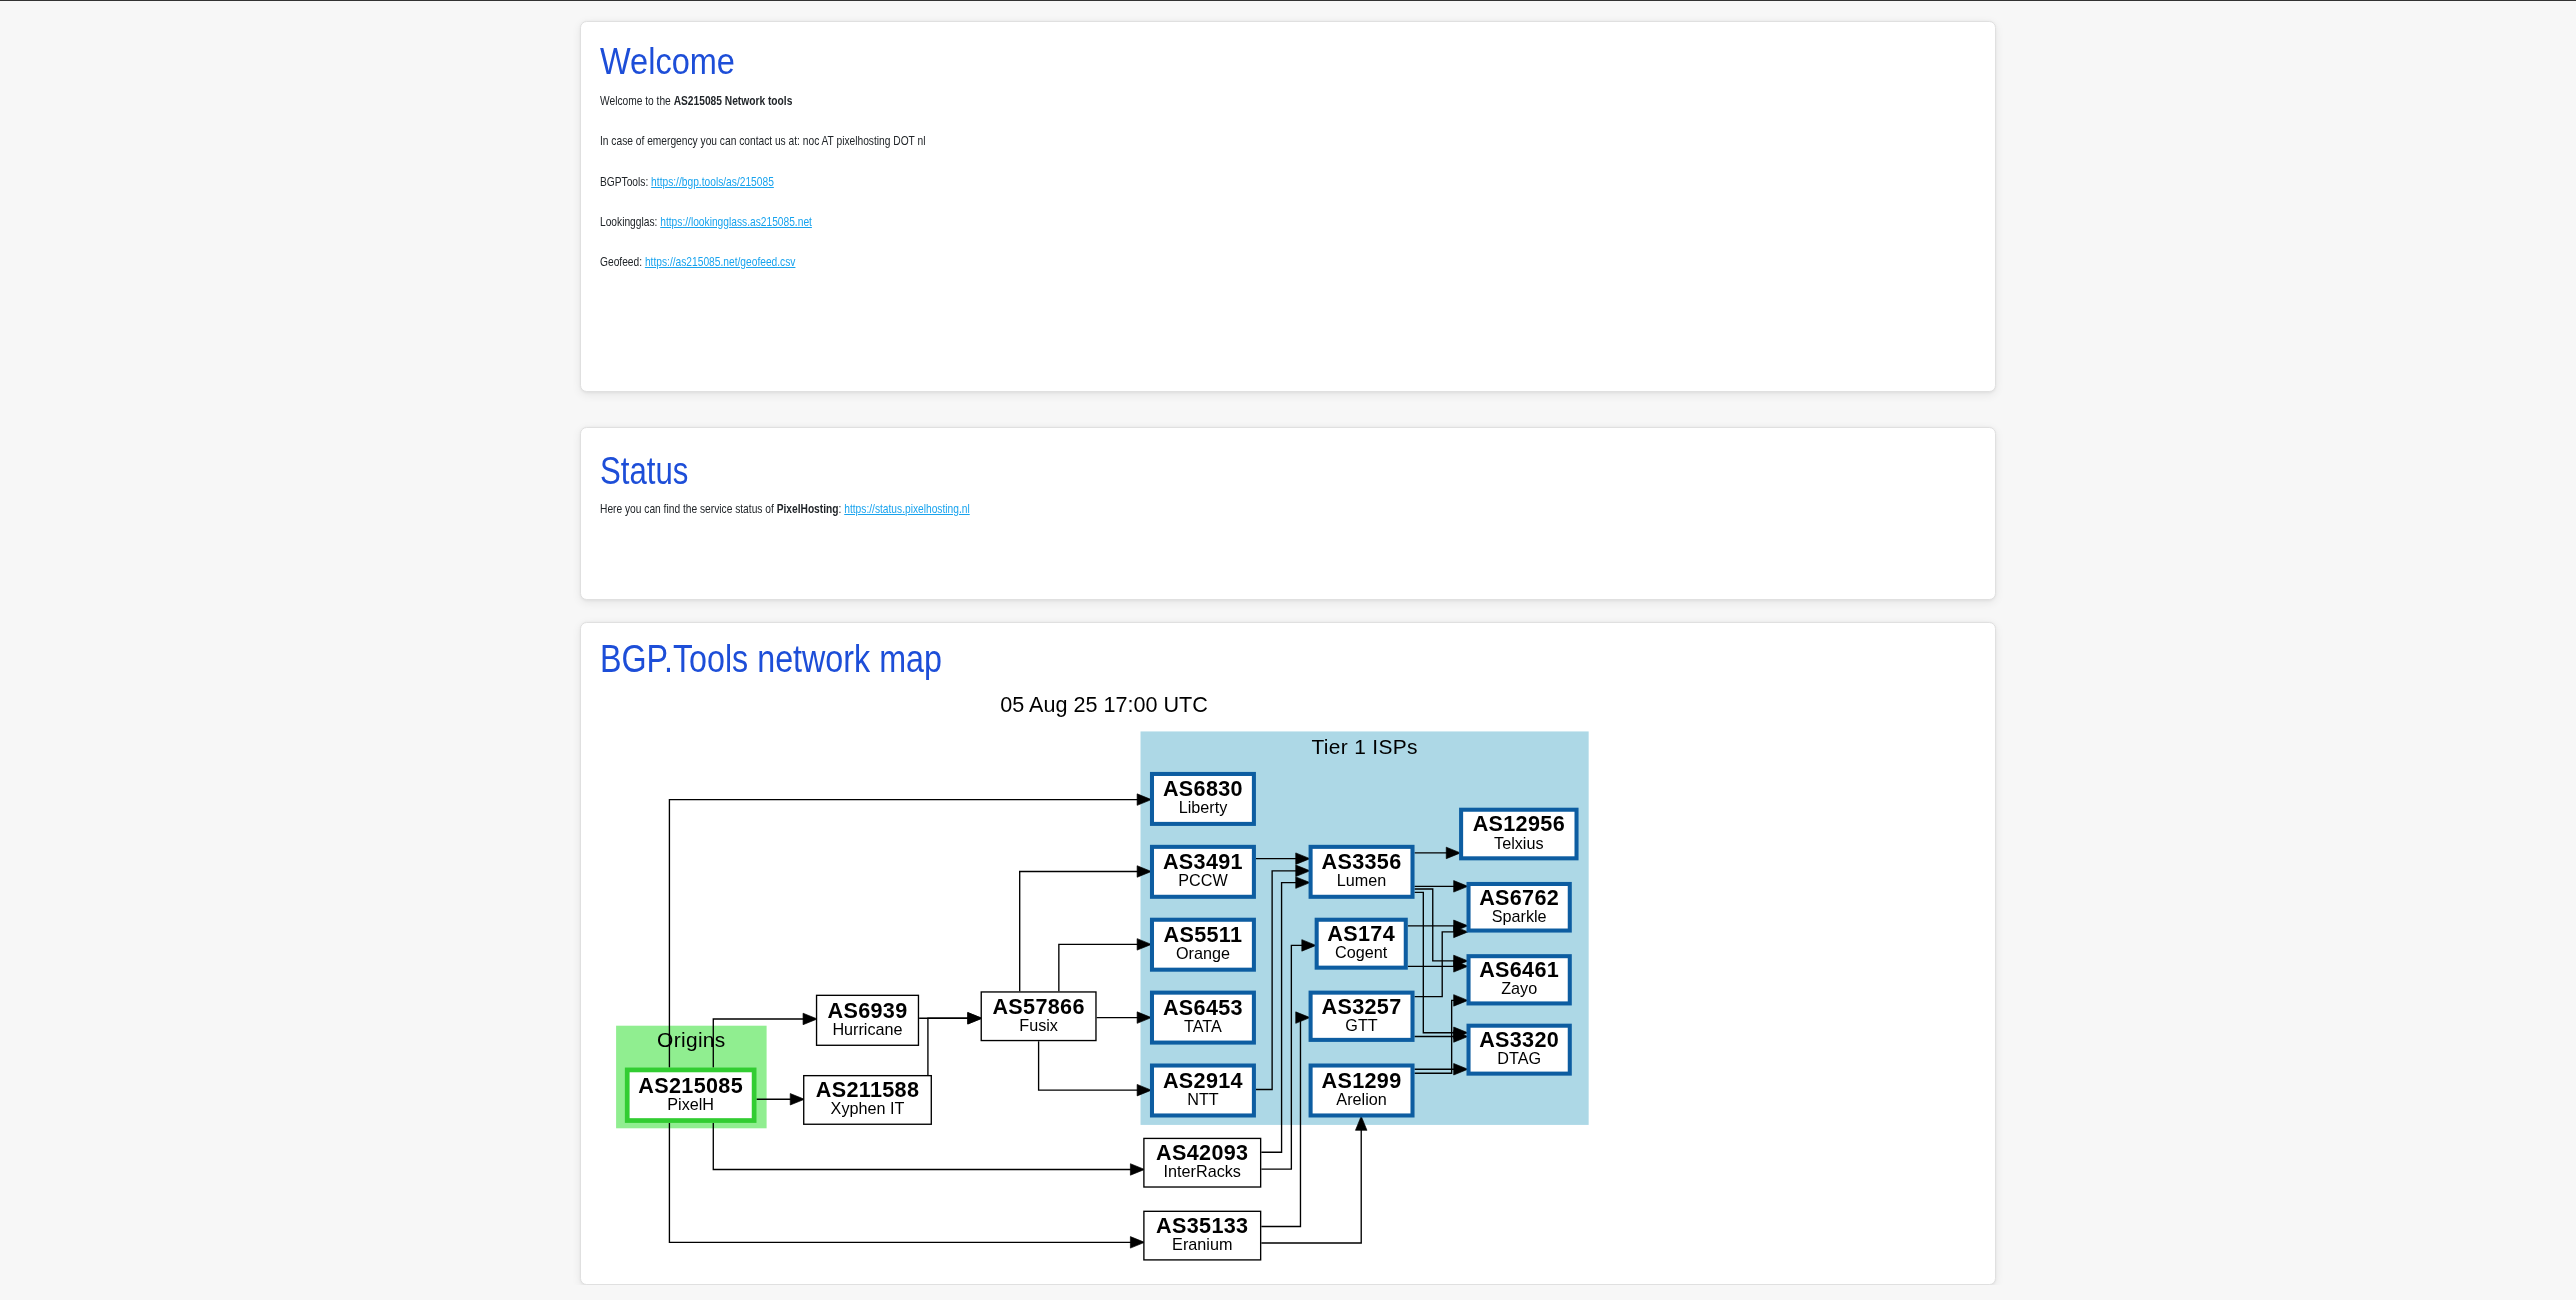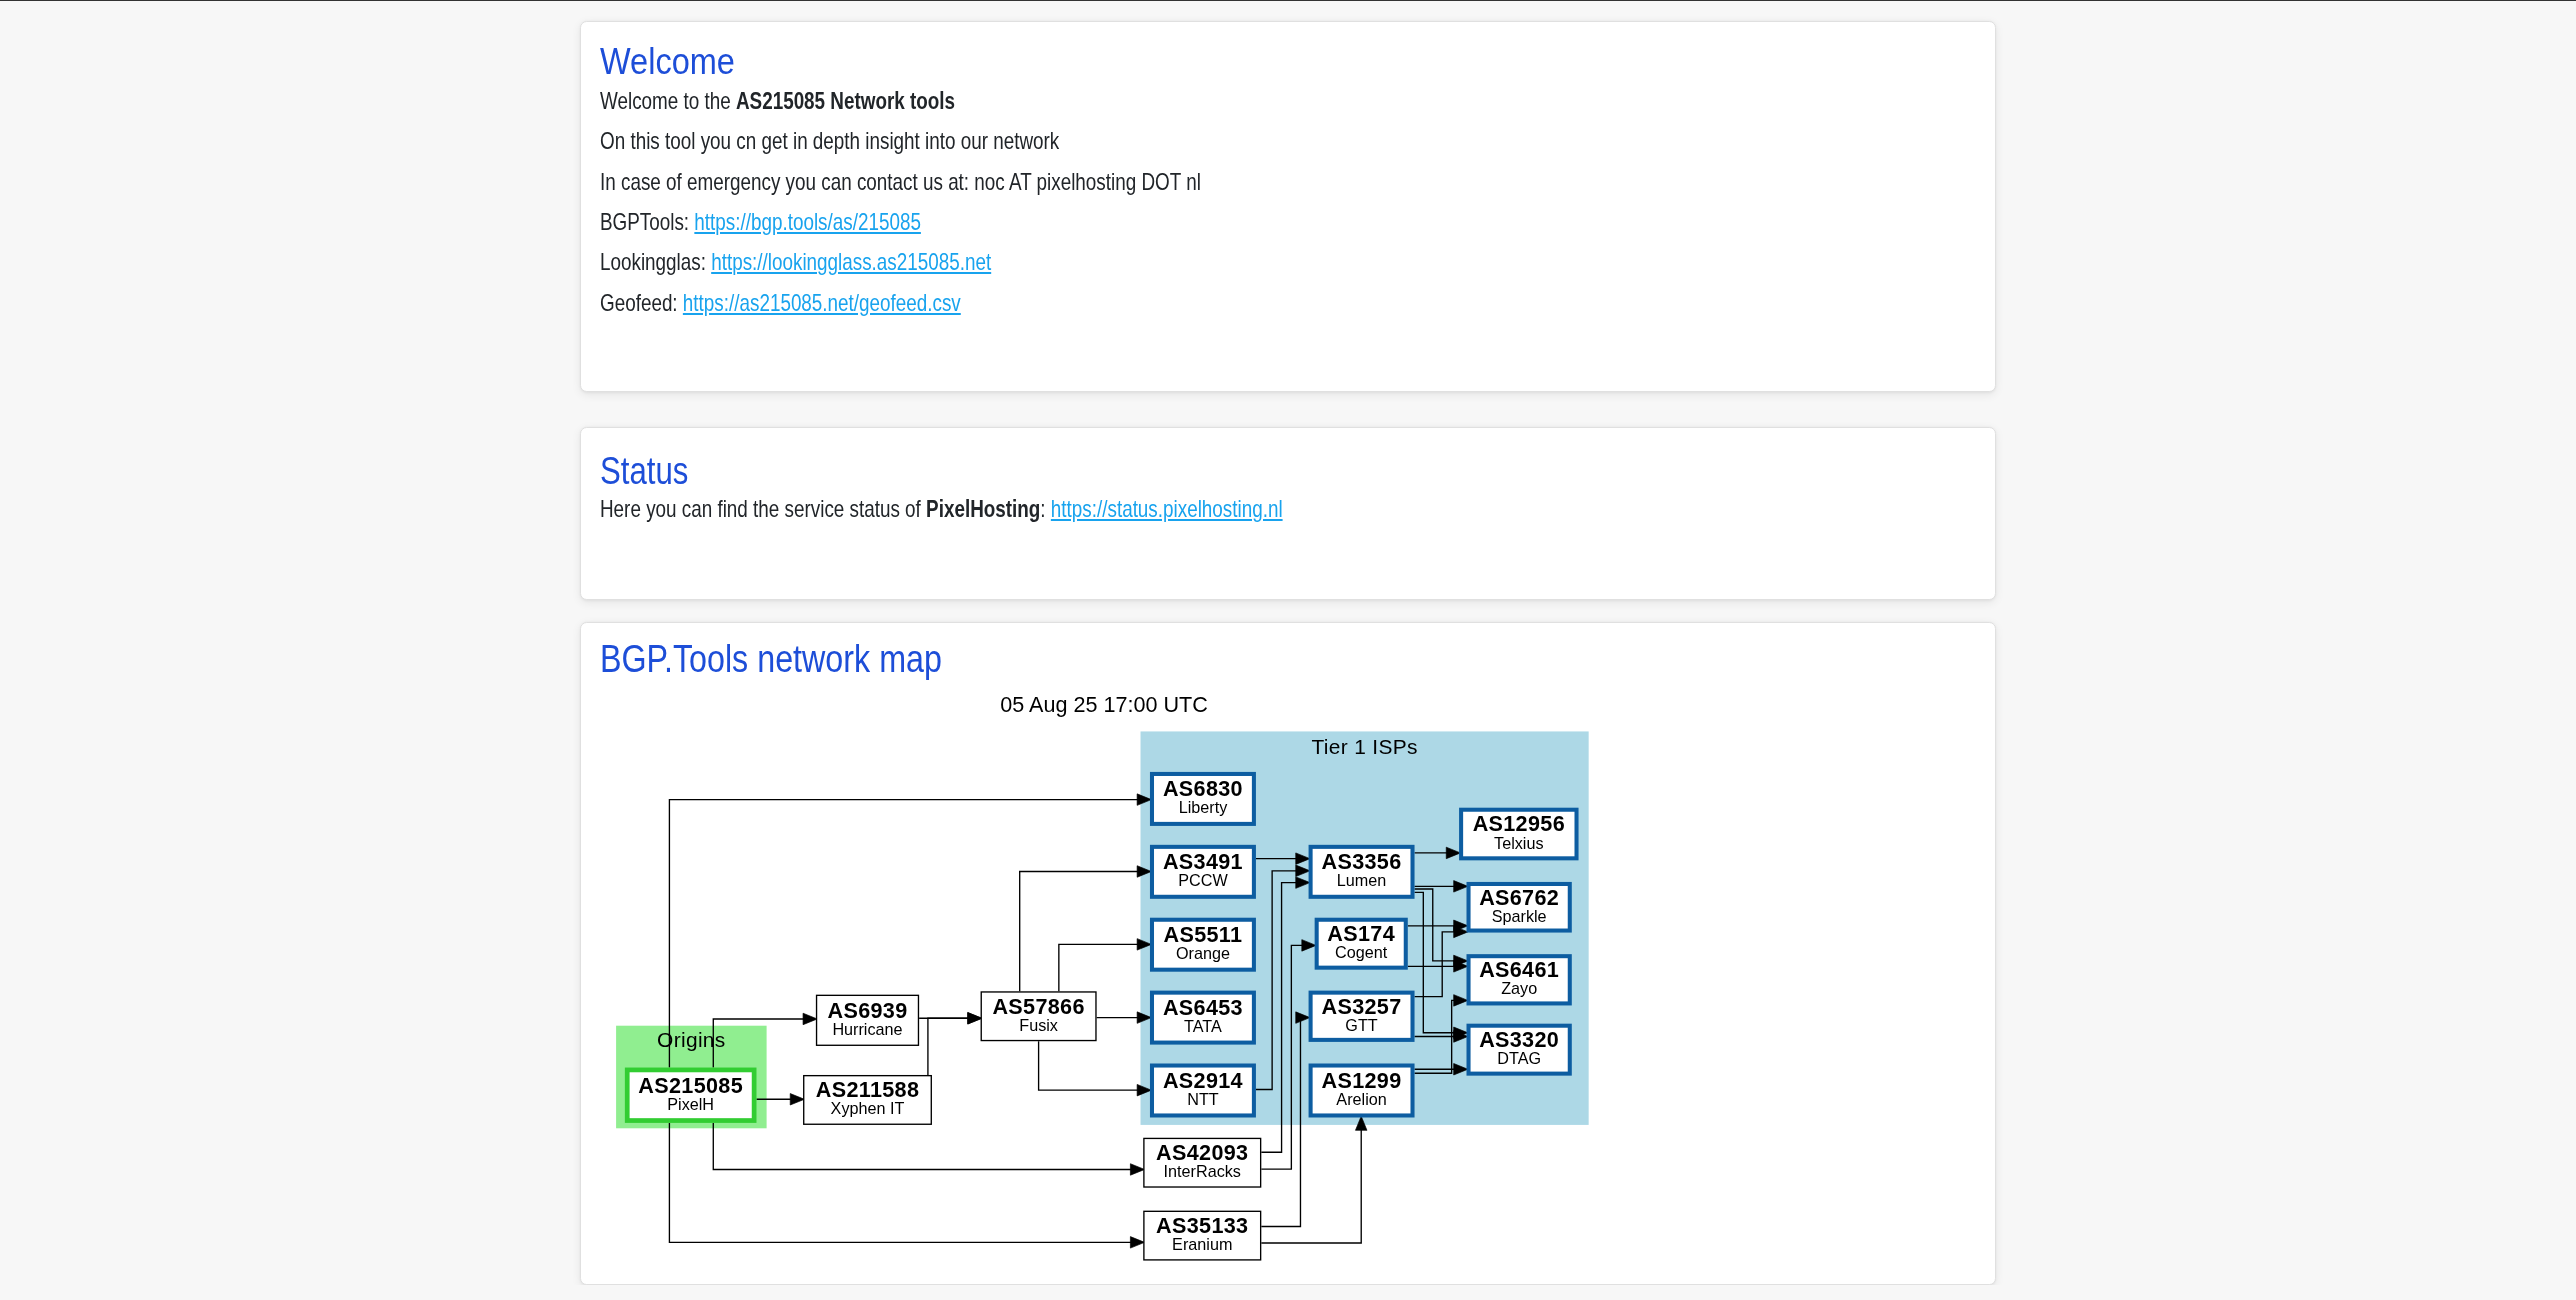--- a/index.html
+++ b/index.html
@@ -5,37 +5,36 @@
 body{background:#f7f7f7;font-family:"Liberation Sans",sans-serif;color:#212529;}
 .topbar{height:1.3px;background:#333;}
 .wrap{width:1416px;margin:0 auto;}
 .card{box-sizing:border-box;background:#fff;border:1.3px solid #e0e0e0;border-radius:6.7px;
   box-shadow:0 2.7px 9.4px rgba(0,0,0,.07),0 0.7px 2.7px rgba(0,0,0,.05);padding:0 19px;position:relative;overflow:hidden;}
 h1{font-size:37px;font-weight:400;color:#1d4ed8;margin:0;line-height:45px;}
 h1 .nrw{display:inline-block;font-size:38px;letter-spacing:0;transform:scaleX(0.82);transform-origin:0 50%;}
 #c3 .nrw{transform:scaleX(0.849);}
 .nrw1{display:inline-block;transform:scaleX(0.879);transform-origin:0 50%;}
 .sq{display:inline-block;transform:scaleX(0.786);transform-origin:0 50%;}
-p{font-size:24px;line-height:31px;margin:0 0 9.4px;}
+p{font-size:13px;line-height:31px;margin:0 0 9.4px;}
 .lnk{color:#18a3ee;text-decoration:underline;}
 b{font-weight:bold;}
 #c1{margin-top:19.6px;height:371px;}
 #c2{margin-top:35px;height:173px;}
 #c3{margin-top:22px;height:663px;}
 #c1 h1{padding-top:17px;margin-bottom:1px;}
 #c2 h1{padding-top:21px;margin-bottom:-1px;}
 #c3 h1{padding-top:14px;margin-bottom:16px;}
 </style></head>
 <body>
 <div class="topbar"></div>
 <div class="wrap">
 <div class="card" id="c1">
 <h1><span class="nrw1">Welcome</span></h1>
 <p><span class="sq">Welcome to the <b>AS215085 Network tools</b></span></p>
-<p><span class="sq">On this tool you cn get in depth insight into our network</span></p>
 <p><span class="sq">In case of emergency you can contact us at: noc AT pixelhosting DOT nl</span></p>
 <p><span class="sq">BGPTools: <span class="lnk">https://bgp.tools/as/215085</span></span></p>
 <p><span class="sq">Lookingglas: <span class="lnk">https://lookingglass.as215085.net</span></span></p>
 <p><span class="sq">Geofeed: <span class="lnk">https://as215085.net/geofeed.csv</span></span></p>
 </div>
 <div class="card" id="c2">
 <h1><span class="nrw">Status</span></h1>
 <p><span class="sq">Here you can find the service status of <b>PixelHosting</b>: <span class="lnk">https://status.pixelhosting.nl</span></span></p>
 </div>
 <div class="card" id="c3">

